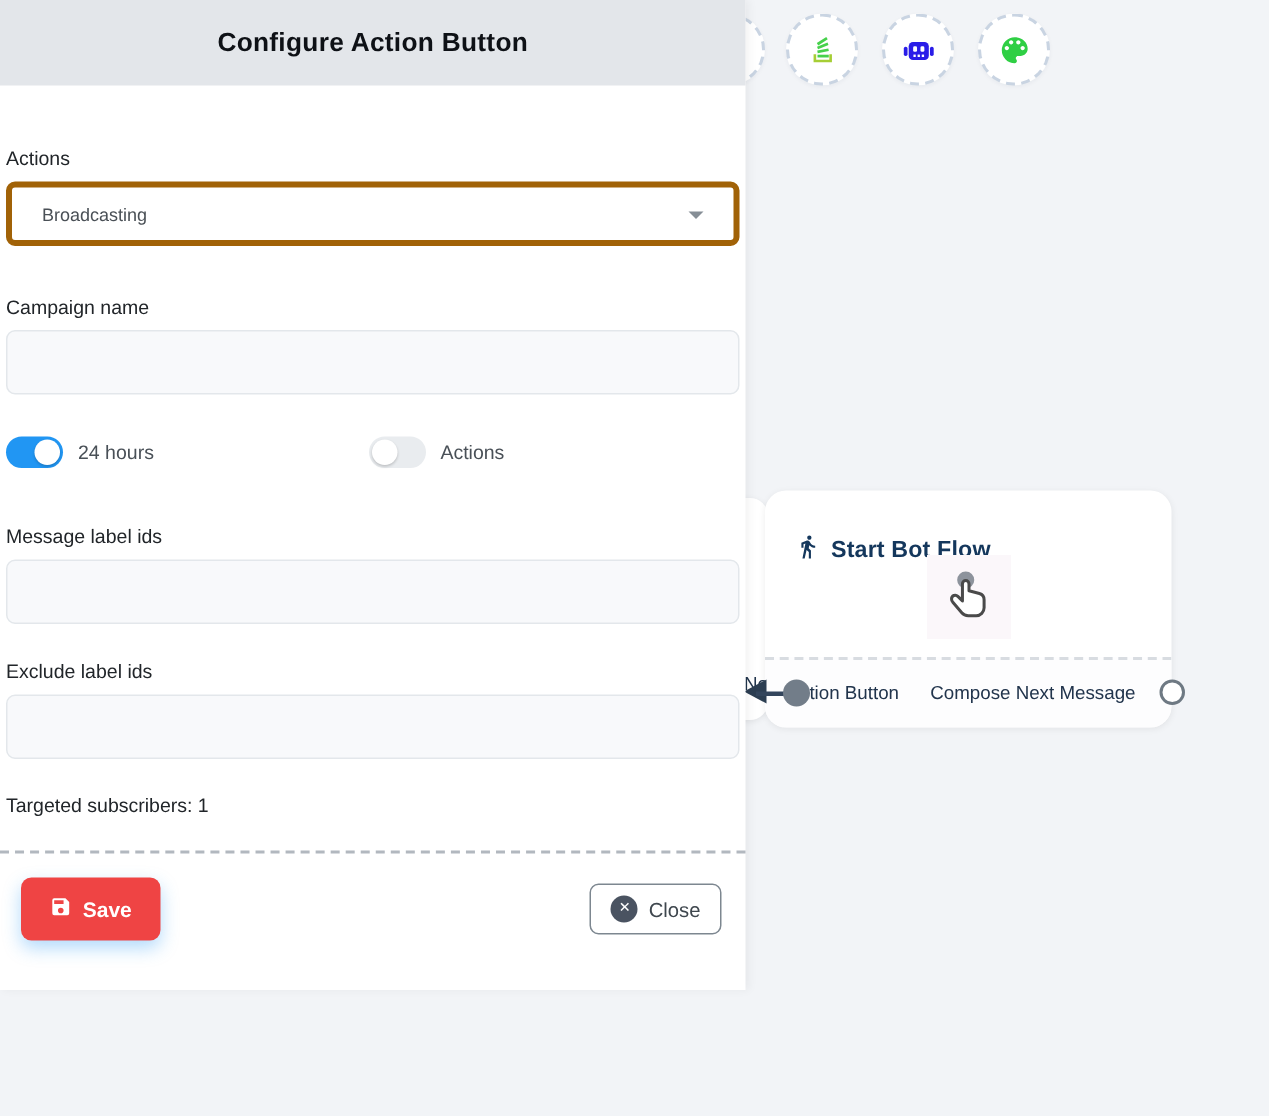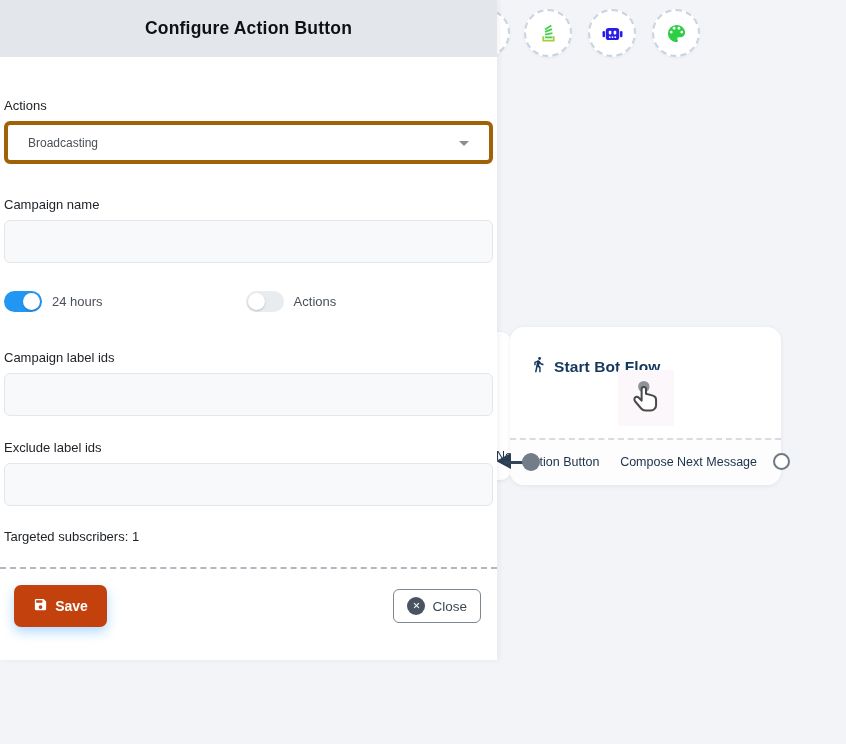--- a/index.html
+++ b/index.html
@@ -102,21 +102,21 @@
     position:absolute;top:2px;width:17px;height:17px;border-radius:50%;background:#fff;
     box-shadow:0 1px 2px rgba(0,0,0,.2);
   }
   .toggle.on .knob{right:2px;}
   .toggle.off .knob{left:2px;}
   .toggle-label{font-size:13px;color:#495057;}
   .targeted{margin-top:23px;font-size:13px;color:#212529;}
   .panel-divider{position:absolute;left:0;right:0;top:567px;border-top:2px dashed #b2b8bf;}
   .save-btn{
     position:absolute;left:14px;top:585px;width:93px;height:42px;border:none;border-radius:7px;
-    background:#c2410c;color:#fff;font-size:14px;font-weight:700;cursor:pointer;
+    background:#ef4444;color:#fff;font-size:14px;font-weight:700;cursor:pointer;
     display:flex;align-items:center;justify-content:center;gap:7px;
     box-shadow:0 5px 12px rgba(33,150,243,.35);
     font-family:"Liberation Sans","DejaVu Sans",sans-serif;
   }
   .close-btn{
     position:absolute;right:16px;top:589px;height:34px;padding:0 13px;border-radius:6px;
     background:#fff;border:1px solid #7d8790;cursor:pointer;
     display:flex;align-items:center;gap:7px;font-size:13.5px;color:#3f474e;
     font-family:"Liberation Sans","DejaVu Sans",sans-serif;
   }
@@ -226,21 +226,21 @@
         <span class="toggle-label">24 hours</span>
       </div>
       <div class="toggle-group second">
         <span class="toggle off">
             <span class="knob"></span>
           </span>
         <span class="toggle-label">Actions</span>
       </div>
     </div>
 
-    <label class="field-label lbl-include">Campaign label ids</label>
+    <label class="field-label lbl-include">Message label ids</label>
     <input class="text-input" type="text" value="" style="">
 
     <label class="field-label lbl-exclude">Exclude label ids</label>
     <input class="text-input" type="text" value="" style="">
 
     <div class="targeted">
       <span>Targeted subscribers:</span>
       <span>1</span>
     </div>
   </div>

